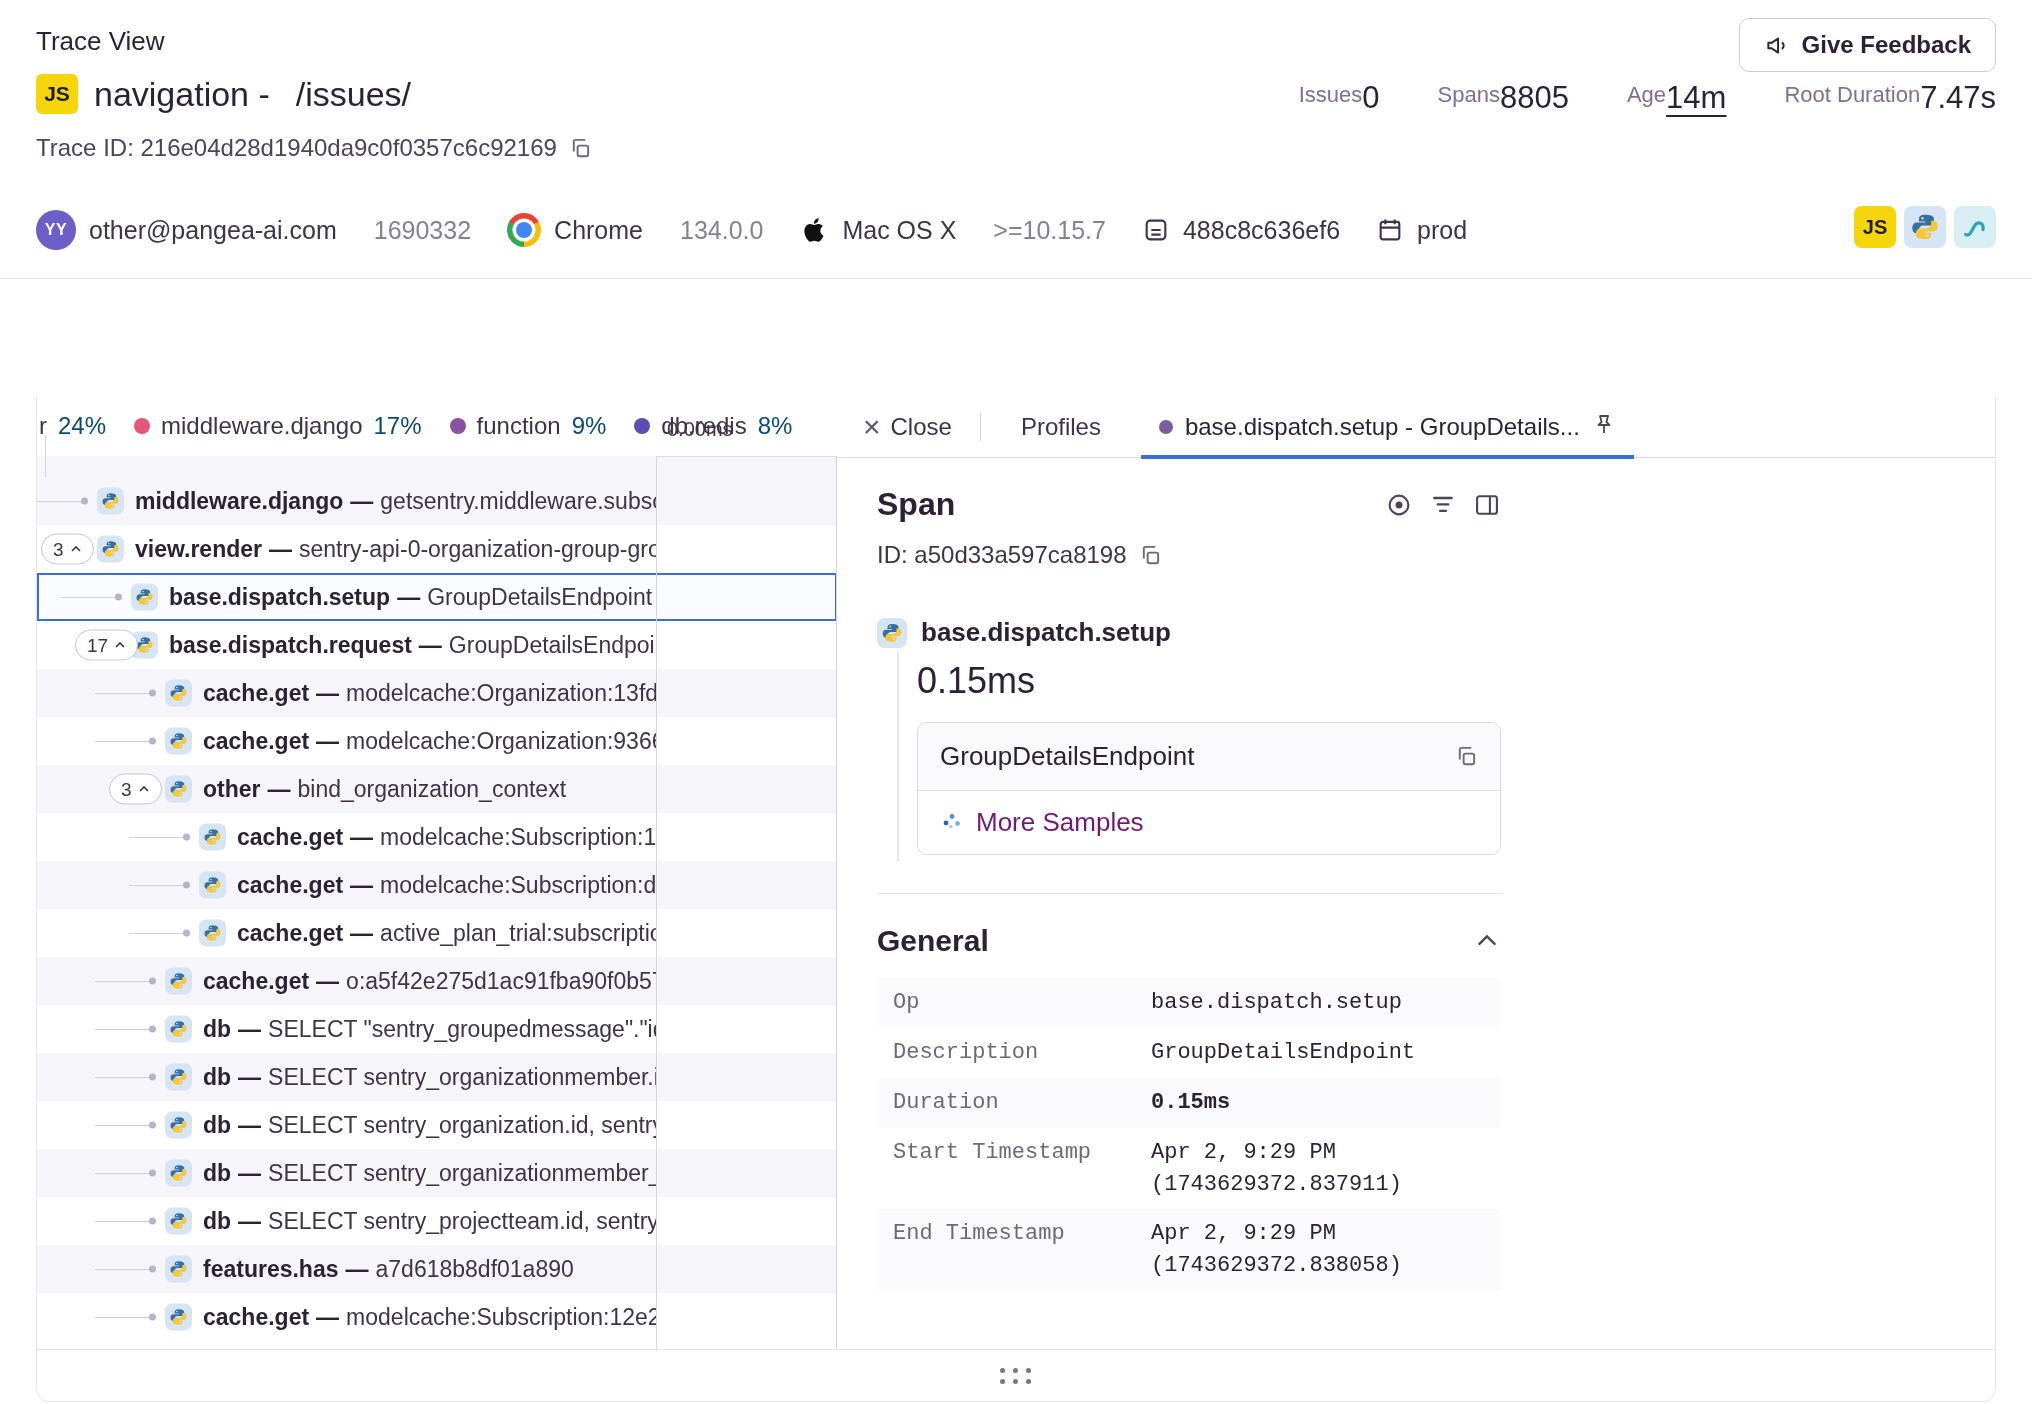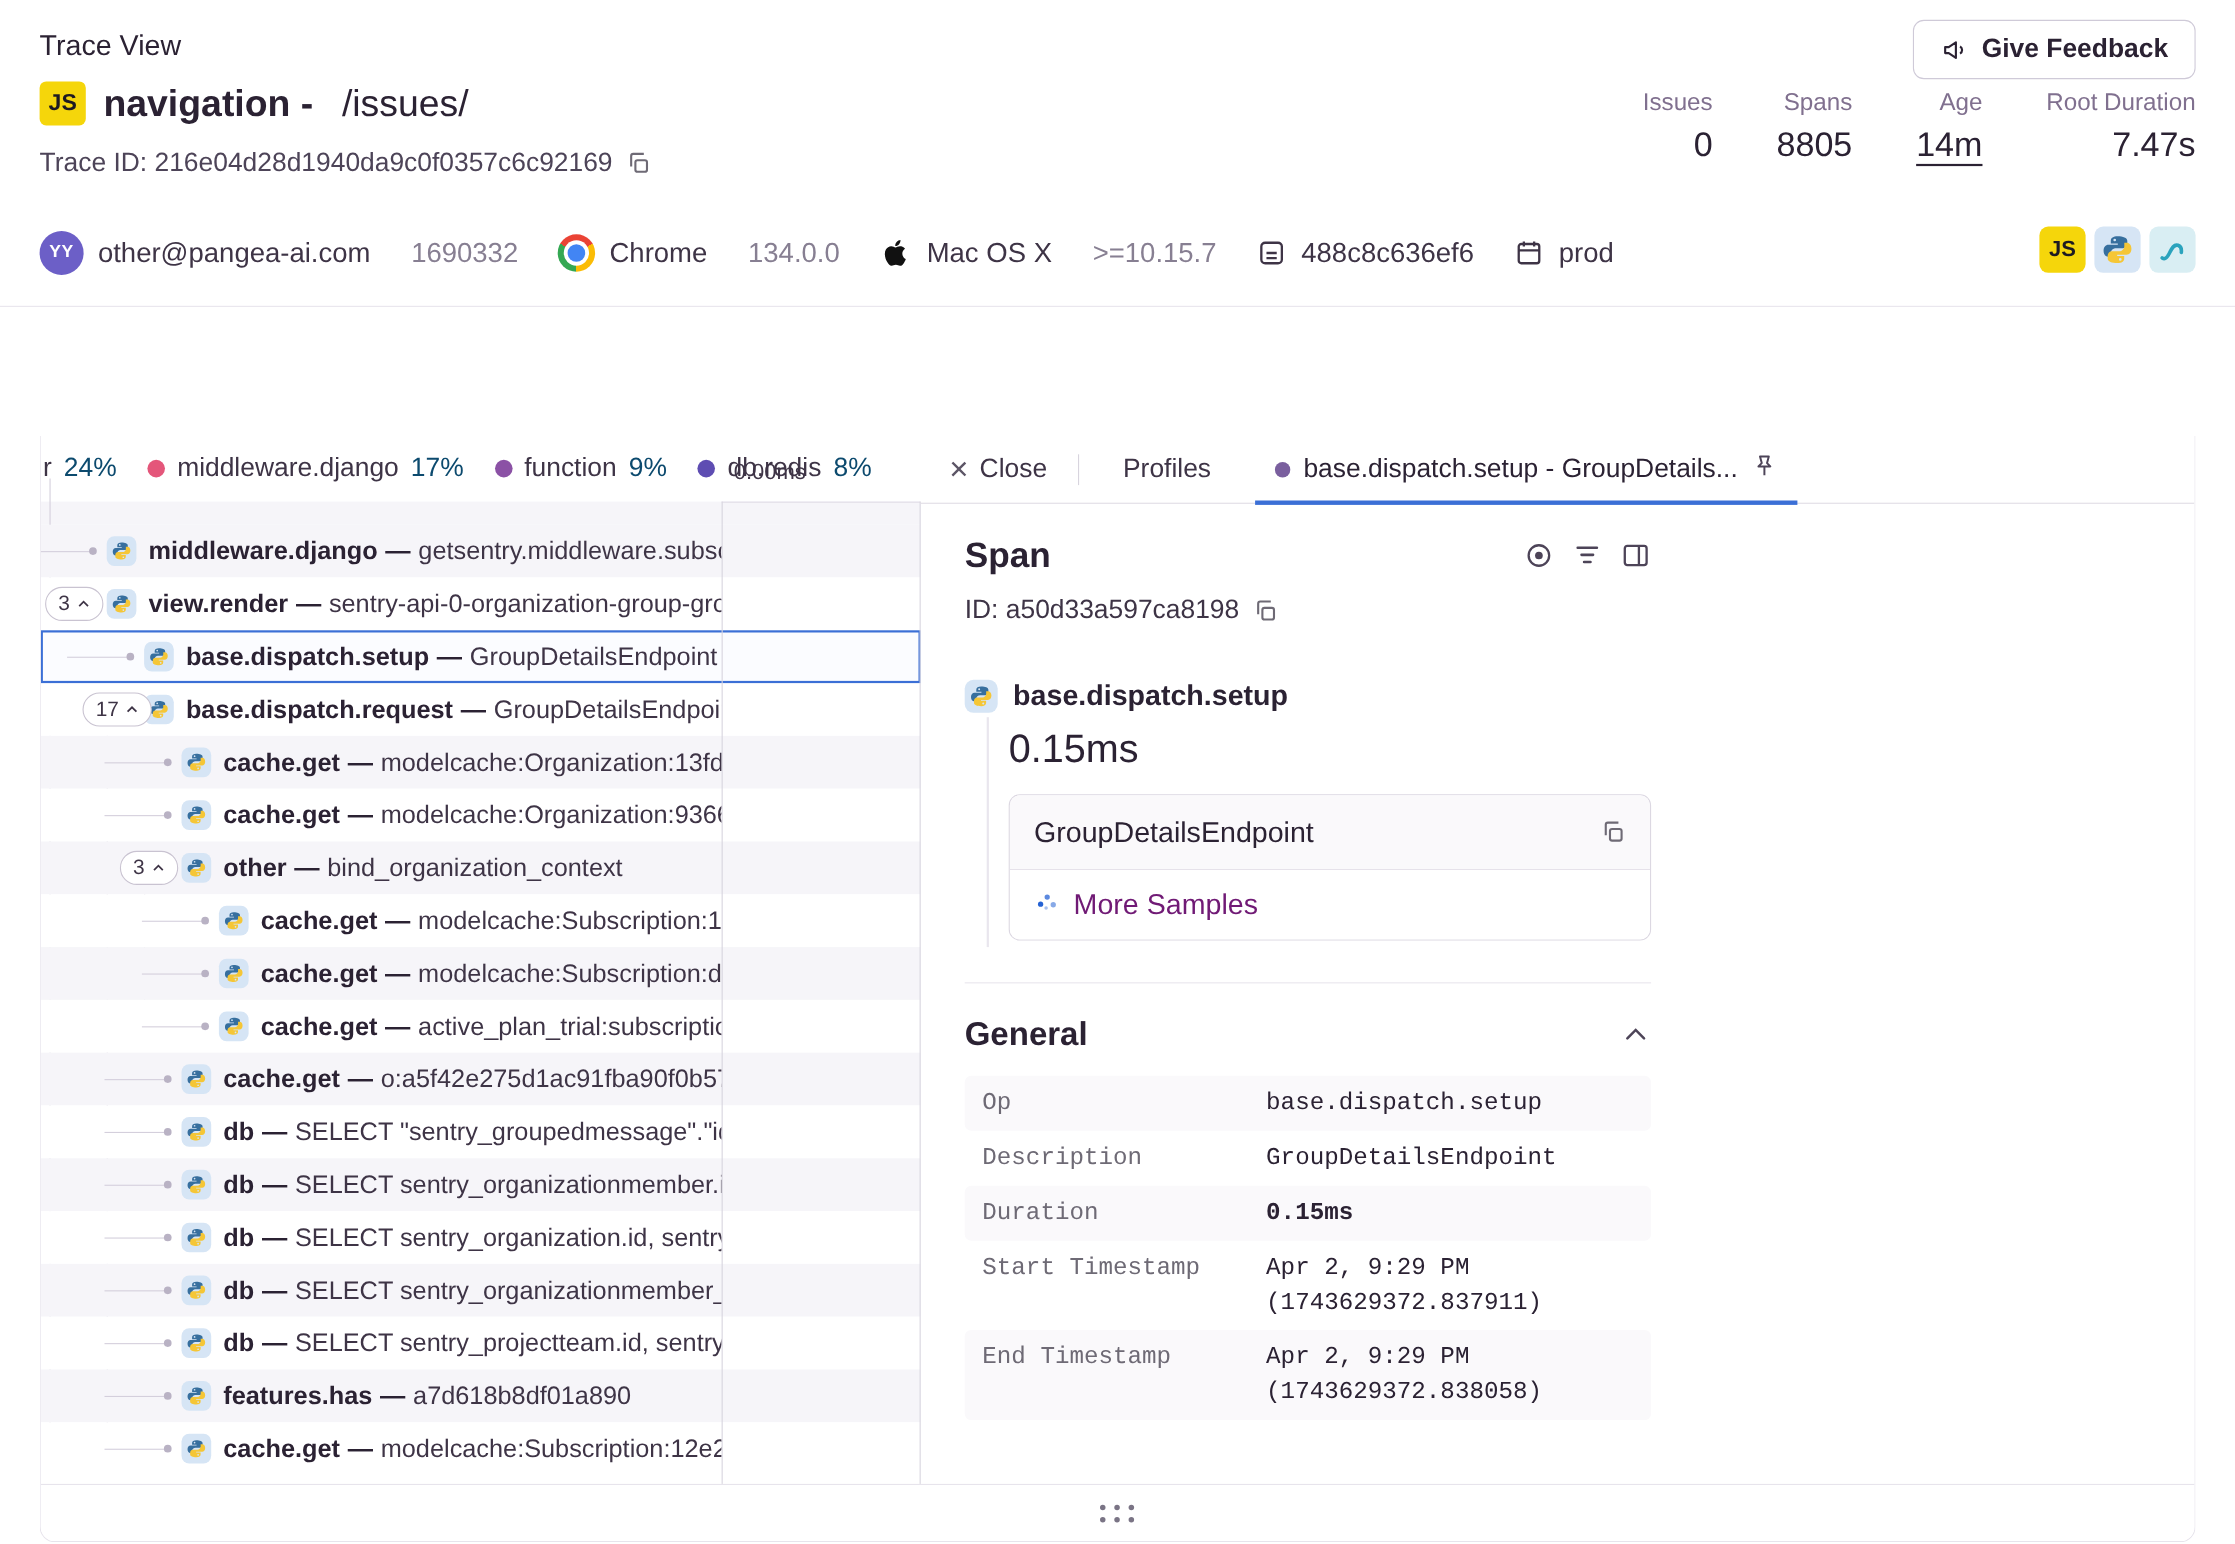--- a/index.html
+++ b/index.html
@@ -18,29 +18,29 @@
     font-size:24px; font-weight:700; color:#2b2233; cursor:pointer;
     font-family:inherit;
   }
   .feedback-btn svg { width:26px; height:26px; color:#2b2233; }
 
   .title-row { position:absolute; left:36px; top:74px; display:flex; align-items:center; gap:16px; }
   .js-badge {
     width:42px; height:40px; border-radius:6px; background:#f5d60b; color:#1d1a22;
     display:flex; align-items:center; justify-content:center; font-size:21px; font-weight:800;
   }
-  .trace-title { font-size:34px; font-weight:700; color:#2b2233; }
+  .trace-title { font-size:34px; font-weight:400; color:#2b2233; }
   .trace-title-path { font-size:34px; font-weight:400; color:#2b2233; margin-left:10px; }
   .trace-id-row { position:absolute; left:36px; top:134px; display:flex; align-items:center; gap:12px;
     font-size:24px; color:#4d4458; }
   .copy-icon-btn { border:none; background:none; padding:0; cursor:pointer; color:#6e6a75; display:flex; }
   .copy-icon-btn svg { width:23px; height:23px; }
 
   .stats-row { position:absolute; right:36px; top:80px; display:flex; gap:58px; }
-  .stat-col { display:flex; flex-direction:column; align-items:flex-end; }
+  .stat-col { display:flex; align-items:flex-end; }
   .stat-label { font-size:22px; color:#80708f; margin-bottom:8px; }
   .stat-value { font-size:31px; color:#2b2233; }
   .stat-value.underlined { text-decoration:underline; text-underline-offset:7px; text-decoration-thickness:2px; }
 
   
   .meta-row { position:absolute; left:36px; top:206px; height:48px; display:flex; align-items:center; gap:36px; font-size:25px; color:#3e3446; }
   .meta-group { display:flex; align-items:center; gap:13px; }
   .meta-sub { color:#877f92;margin-left:24px; }
   .avatar { width:40px; height:40px; border-radius:50%; background:#6c5fc7; color:#fff; font-size:16px; font-weight:700;
     display:flex; align-items:center; justify-content:center; letter-spacing:.5px; }

